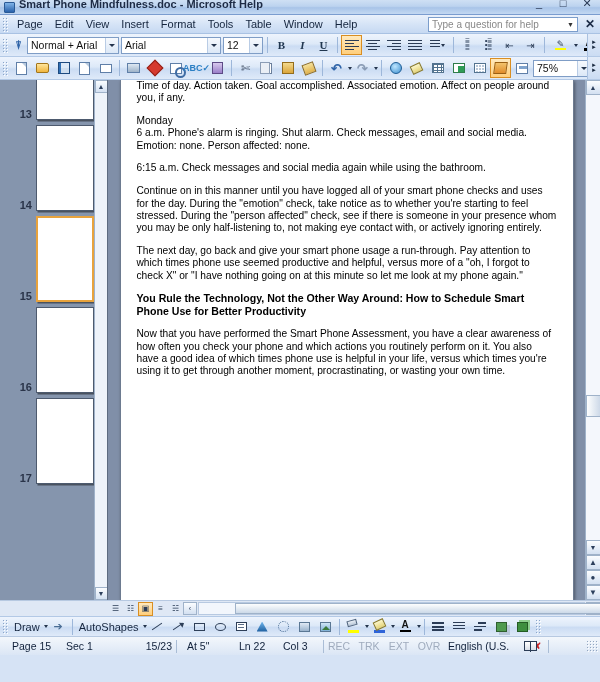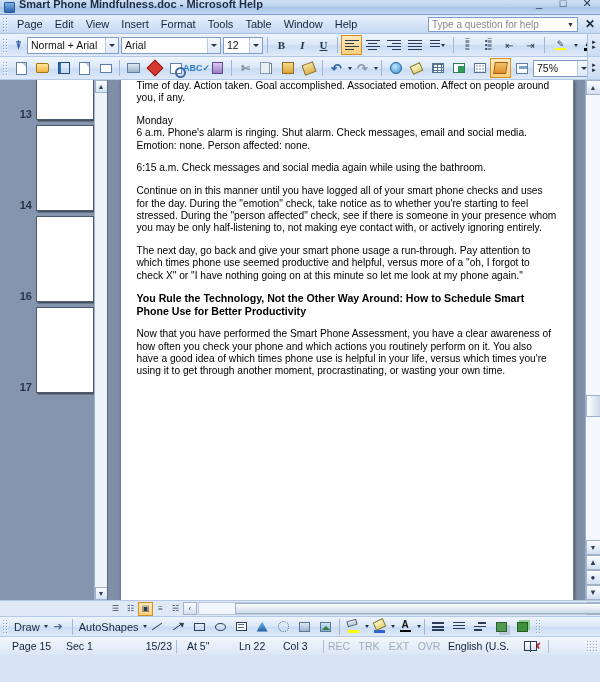--- a/index.html
+++ b/index.html
@@ -515,20 +515,33 @@
           <i class="tl" style="width:92%"></i><i class="tl" style="width:60%"></i><i class="tl sp"></i>
           <i class="tl" style="width:88%"></i><i class="tl" style="width:74%"></i><i class="tl" style="width:52%"></i>
           <i class="tl sp"></i><i class="tl h" style="width:86%"></i>
           <i class="tl" style="width:95%"></i><i class="tl" style="width:90%"></i><i class="tl" style="width:93%"></i>
           <i class="tl" style="width:66%"></i><i class="tl sp"></i>
           <i class="tl" style="width:92%"></i><i class="tl" style="width:89%"></i><i class="tl" style="width:87%"></i>
           <i class="tl" style="width:58%"></i><i class="tl sp"></i><i class="tl" style="width:42%"></i>
         </span>
       </div>
 
+      <div class="thumb-row">
+        <span class="thumb-num">15</span>
+        <span class="thumb-page sel">
+          <i class="tl" style="width:94%"></i><i class="tl" style="width:88%"></i><i class="tl" style="width:60%"></i>
+          <i class="tl sp"></i><i class="tl" style="width:45%"></i>
+          <i class="tl" style="width:91%"></i><i class="tl" style="width:78%"></i><i class="tl sp"></i>
+          <i class="tl" style="width:93%"></i><i class="tl" style="width:90%"></i><i class="tl" style="width:92%"></i>
+          <i class="tl" style="width:86%"></i><i class="tl" style="width:68%"></i><i class="tl sp"></i>
+          <i class="tl h" style="width:88%"></i><i class="tl h" style="width:72%"></i>
+          <i class="tl sp"></i><i class="tl" style="width:94%"></i><i class="tl" style="width:90%"></i>
+          <i class="tl" style="width:80%"></i>
+        </span>
+      </div>
 
       <div class="thumb-row">
         <span class="thumb-num">16</span>
         <span class="thumb-page">
           <i class="tl" style="width:90%"></i><i class="tl" style="width:84%"></i><i class="tl" style="width:70%"></i>
           <i class="tl sp"></i><i class="tl" style="width:88%"></i><i class="tl" style="width:55%"></i>
           <i class="tl sp"></i><i class="tl" style="width:92%"></i><i class="tl" style="width:48%"></i>
           <i class="tl sp"></i><i class="tl" style="width:86%"></i><i class="tl" style="width:93%"></i>
           <i class="tl sp"></i><i class="tl" style="width:90%"></i><i class="tl" style="width:86%"></i>
           <i class="tl" style="width:91%"></i><i class="tl" style="width:62%"></i>

